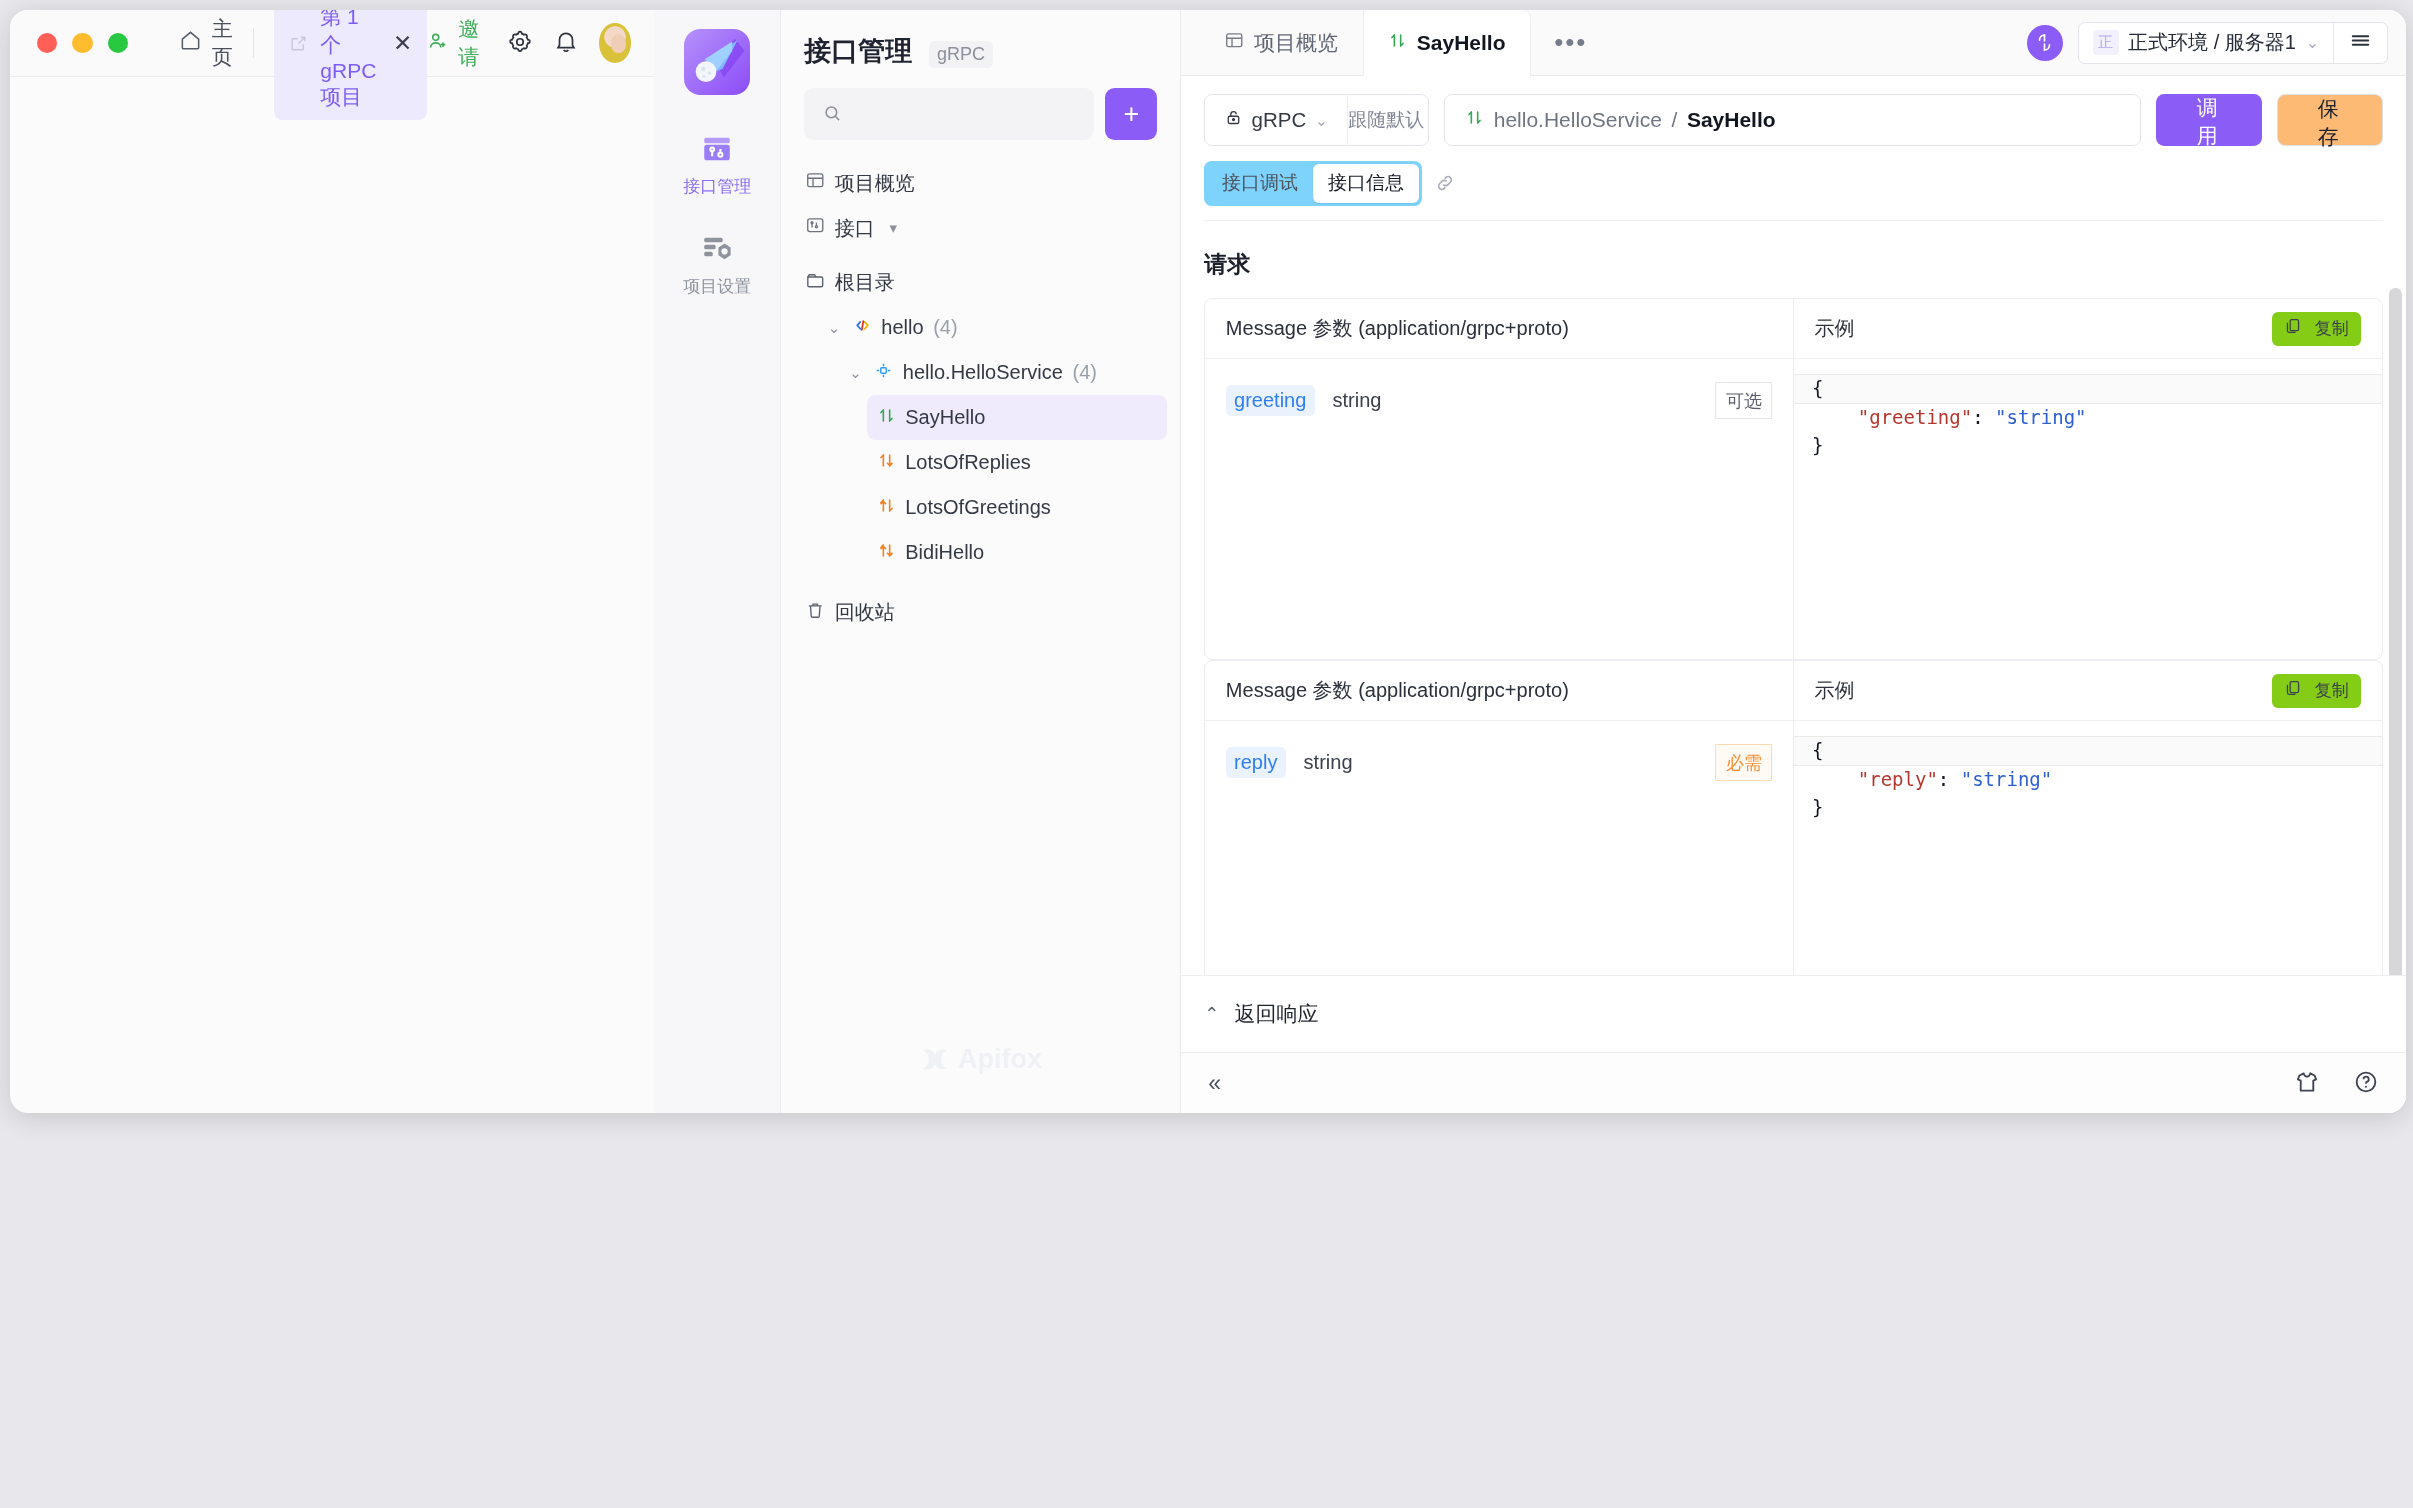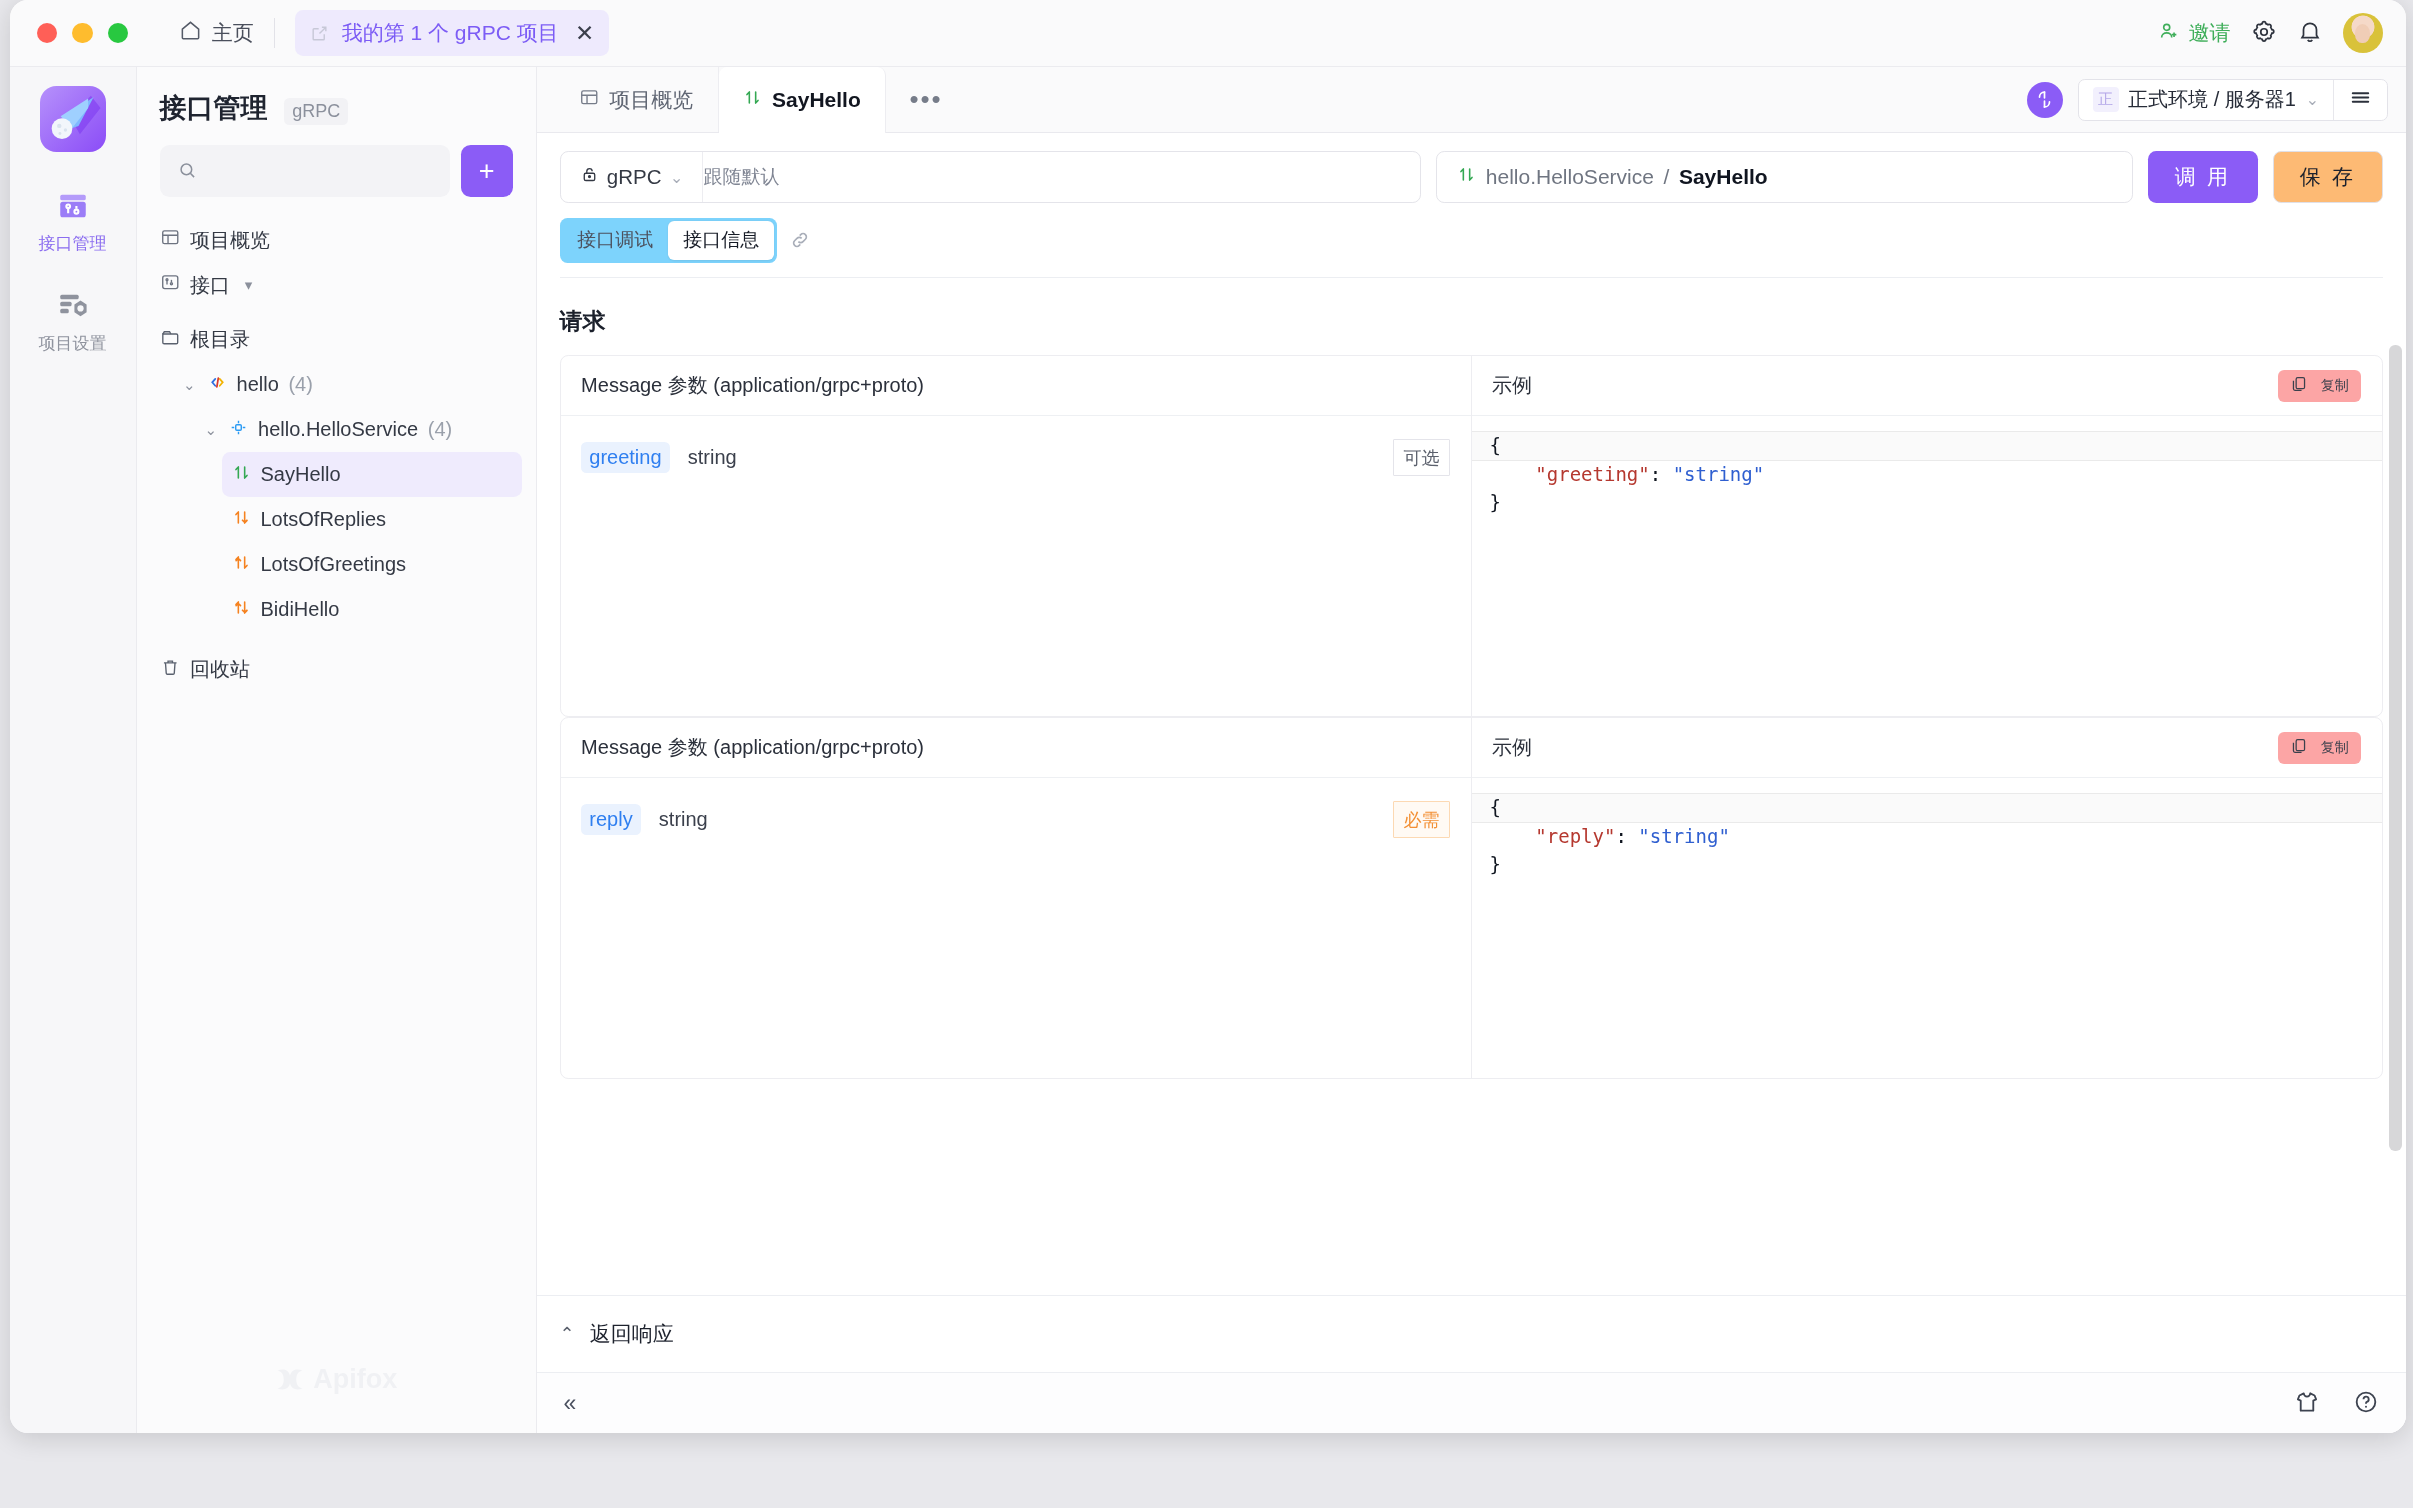--- a/index.html
+++ b/index.html
@@ -4,28 +4,28 @@
 <style>
   * { box-sizing: border-box; margin: 0; padding: 0; }
   html, body {
     width: 2413px; height: 1509px;
     background: #e8e8ec;
     font-family: "Liberation Sans", "DejaVu Sans", sans-serif;
     overflow: hidden;
   }
   .app-window {
     position: absolute;
-    left: 9.6px; top: 0;
-    width: 2396px; height: 1433px;
+    left: 9.6px; top: 10px;
+    width: 2396px; height: 1103px;
     background: #fbfbfc;
     border-radius: 18px;
     box-shadow: 0 4.1px 27px rgba(0,0,0,.14);
     overflow: hidden;
     display: flex;
-    flex-direction: column;
+    flex-direction: row;
   }
 
   
   .titlebar {
     height: 67px;
     flex: 0 0 67px;
     background: #fafafb;
     border-bottom: 0.7px solid #ebebef;
     display: flex;
     align-items: center;
@@ -241,22 +241,22 @@
     background: #fff; height: 362px;
   }
   .panel .left { flex: 1 1 0; min-width: 0; border-right: 0.7px solid #ededf1; display:flex; flex-direction:column;}
   .panel .right { flex: 1 1 0; min-width: 0; display:flex; flex-direction:column;}
   .panel-head {
     height: 60px; flex: 0 0 60px; display: flex; align-items: center;
     padding: 0 20.5px; border-bottom: 0.7px solid #eef0f3; font-size: 20px; color: #2b303b;
   }
   .copy-btn {
     margin-left: auto; display: flex; align-items: center; gap: 13px;
-    background: #fca5a5; border-radius: 6.1px; padding: 5.5px 12.3px;
-    font-size: 14px; color: #3b404c; cursor: pointer;
+    background: #84cc16; border-radius: 6.1px; padding: 5.5px 12.3px;
+    font-size: 17px; color: #3b404c; cursor: pointer;
   }
   .param-body { padding: 23px 20.5px; display: flex; align-items: center; gap: 18px; }
   .pname {
     font-size: 20px; border-radius: 5.5px; padding: 4.1px 8.2px;
     background: #eaf2fe; color: #2f7ff0;
   }
   .ptype { font-size: 20px; color: #3b404c; }
   .ptag {
     margin-left: auto; font-size: 18px; padding: 5.5px 9.6px; border-radius: 1px;
   }

